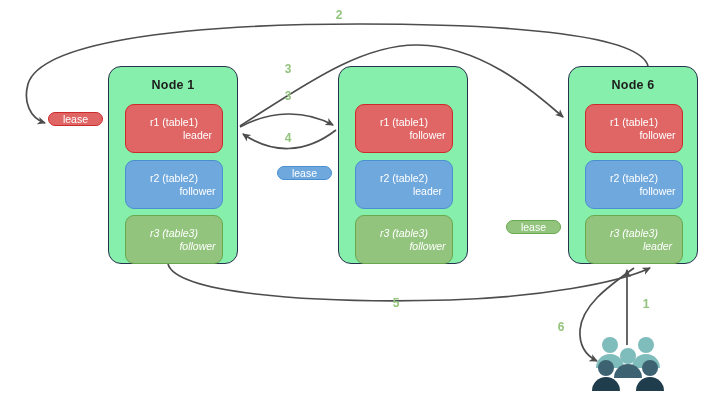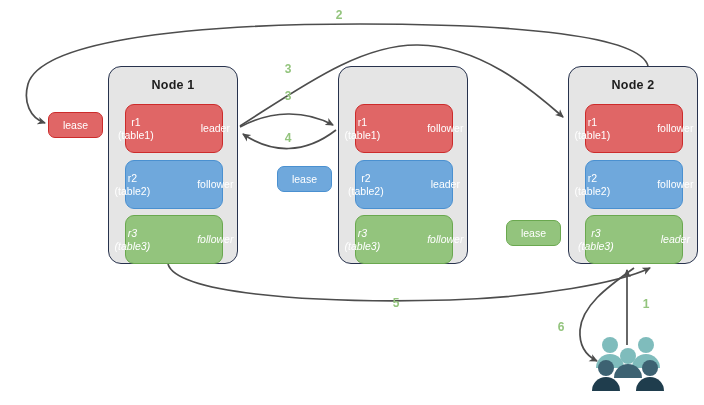--- a/index.html
+++ b/index.html
@@ -21,41 +21,41 @@
     position: absolute;
     left: 0;
     top: 0;
     width: 704px;
     height: 405px;
     pointer-events: none;
   }
   .node-box {
     position: absolute;
     box-sizing: border-box;
-    background: #e5e5e5;
+    background: #86efac;
     border: 1.3px solid #27324d;
     border-radius: 13px;
   }
   .node-title {
     position: absolute;
     left: 0;
     right: 0;
     top: 11px;
     text-align: center;
     font-size: 12.5px;
     font-weight: bold;
     color: #1d1d1d;
     letter-spacing: .2px;
   }
   .replica {
     position: absolute;
     box-sizing: border-box;
     border-radius: 9px;
     display: flex;
-    flex-direction: row;
+    flex-direction: column;
     align-items: center;
     justify-content: center;
     color: #ffffff;
     font-size: 10.5px;
     line-height: 13px;
     text-align: center;
   }
   .replica .l2 { display: block; margin-left: 47px; }
   .rep-red   { background: #e06666; border: 1.4px solid #cc2b2b; }
   .rep-blue  { background: #6fa8dc; border: 1.4px solid #4a90d0; }
@@ -63,21 +63,21 @@
 
   .lease {
     position: absolute;
     box-sizing: border-box;
     border-radius: 7px;
     display: flex;
     align-items: center;
     justify-content: center;
     color: #ffffff;
     font-size: 10.5px;
-    height: 26px;
+    height: 14px;
   }
   .lease-red   { background: #e06666; border: 1.4px solid #cc2b2b; }
   .lease-blue  { background: #6fa8dc; border: 1.4px solid #4a90d0; }
   .lease-green { background: #93c47d; border: 1.4px solid #6aa84f; }
 
   .edge-label {
     position: absolute;
     font-size: 12px;
     font-weight: bold;
     color: #93c47d;
@@ -140,21 +140,21 @@
       <span>r2 (table2)</span>
       <span class="l2">leader</span>
     </div>
     <div class="replica rep-green" style="left:16px; top:148px; width:98px; height:49px;">
       <span>r3 (table3)</span>
       <span class="l2">follower</span>
     </div>
   </div>
 
   <div class="node-box" style="left:568px; top:66px; width:130px; height:198px;">
-    <div class="node-title">Node 2</div>
+    <div class="node-title">Node 6</div>
     <div class="replica rep-red" style="left:16px; top:37px; width:98px; height:49px;">
       <span>r1 (table1)</span>
       <span class="l2">follower</span>
     </div>
     <div class="replica rep-blue" style="left:16px; top:93px; width:98px; height:49px;">
       <span>r2 (table2)</span>
       <span class="l2">follower</span>
     </div>
     <div class="replica rep-green" style="left:16px; top:148px; width:98px; height:49px;">
       <span>r3 (table3)</span>

